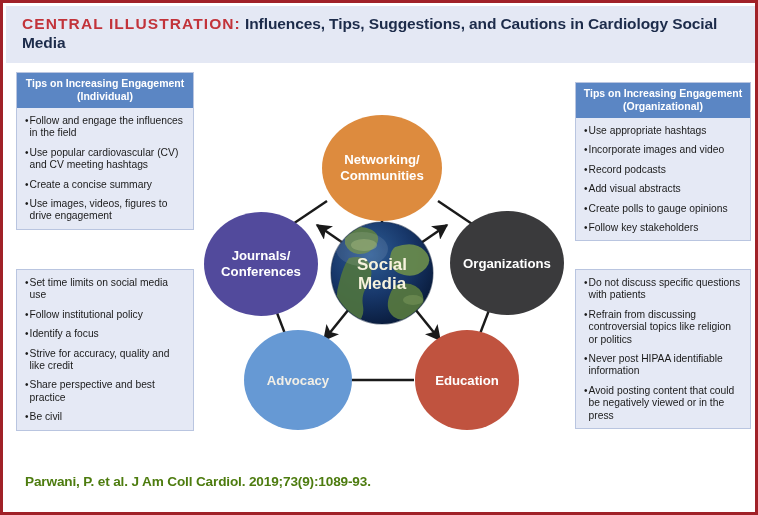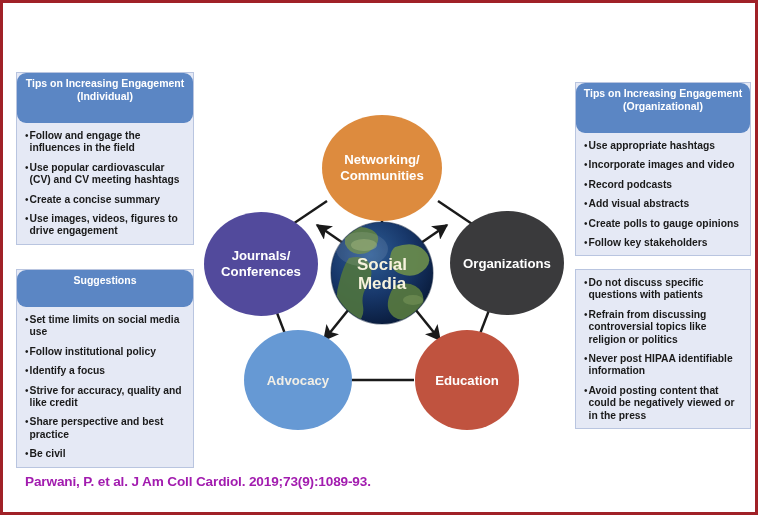--- a/index.html
+++ b/index.html
@@ -21,33 +21,33 @@
   }
   .ci-label{color:#C2333A;letter-spacing:1.1px;font-weight:bold;}
 
   
   .panel{
     position:absolute;box-sizing:border-box;
     background:#E5E9F5;border:1px solid #B9C5E0;
   }
   .panel-head{
     background:#5B86C4;color:#ffffff;font-weight:bold;font-size:10.5px;
-    text-align:center;line-height:13px;padding:4px 4px 20px 4px;border-radius:9px;
+    text-align:center;line-height:13px;padding:4px 4px 5px 4px;
   }
   .panel-body{padding:7px 7px 6px 8px;}
   .bullet-row{
     display:flex;align-items:flex-start;
     font-size:10.3px;color:#1A1A1A;line-height:12.4px;
     margin-bottom:7px;font-weight:500;
   }
   .bullet-row:last-child{margin-bottom:0;}
   .bullet-dot{
     flex:0 0 auto;margin-right:1px;font-size:10px;line-height:12.4px;
   }
-  .bullet-text{flex:1 1 auto;font-weight:bold;}
+  .bullet-text{flex:1 1 auto;}
 
   #panel-tips-individual{left:13px;top:69px;width:178px;}
   #panel-suggestions{left:13px;top:266px;width:178px;}
   #panel-tips-organizational{left:572px;top:69px;width:176px;margin-top:10px;}
   #panel-cautions{left:572px;top:266px;width:176px;}
 
   
   .diagram{position:absolute;left:196px;top:105px;width:366px;height:330px;}
   .diagram svg{display:block;width:366px;height:330px;}
 
@@ -57,28 +57,31 @@
   }
   .node-label.dim{fill:#F2EFE6;}
   .center-label{
     font-family:"Liberation Sans",sans-serif;font-weight:bold;
     fill:#F7F3DE;font-size:17px;
   }
 
   
   .citation{
     position:absolute;left:22px;top:471px;
-    font-size:13.6px;font-weight:bold;color:#a21caf;letter-spacing:-0.15px;
+    font-size:13.6px;font-weight:bold;color:#4d7c0f;letter-spacing:-0.15px;
   }
 </style>
 </head>
 <body>
 
 <div class="figure">
 
+  <div class="title-band">
+    <div class="title-line"><span class="ci-label">CENTRAL ILLUSTRATION:</span><span> Influences, Tips, Suggestions, and Cautions in Cardiology Social Media</span></div>
+  </div>
 
   <div class="panel" id="panel-tips-individual">
     <div class="panel-head">Tips on Increasing Engagement (Individual)</div>
     <div class="panel-body">
       <div class="bullet-row">
         <span class="bullet-dot">•</span>
         <span class="bullet-text">Follow and engage the influences in the field</span>
       </div>
       <div class="bullet-row">
         <span class="bullet-dot">•</span>
@@ -89,21 +92,20 @@
         <span class="bullet-text">Create a concise summary</span>
       </div>
       <div class="bullet-row">
         <span class="bullet-dot">•</span>
         <span class="bullet-text">Use images, videos, figures to drive engagement</span>
       </div>
     </div>
   </div>
 
   <div class="panel" id="panel-suggestions">
-    <div class="panel-head">Suggestions</div>
     <div class="panel-body">
       <div class="bullet-row">
         <span class="bullet-dot">•</span>
         <span class="bullet-text">Set time limits on social media use</span>
       </div>
       <div class="bullet-row">
         <span class="bullet-dot">•</span>
         <span class="bullet-text">Follow institutional policy</span>
       </div>
       <div class="bullet-row">

